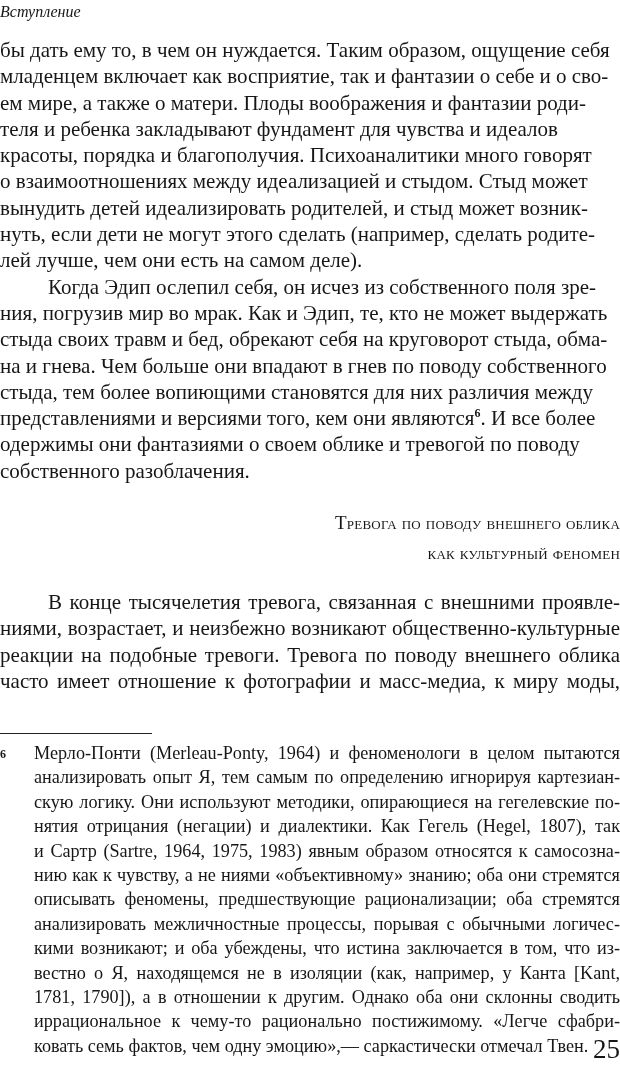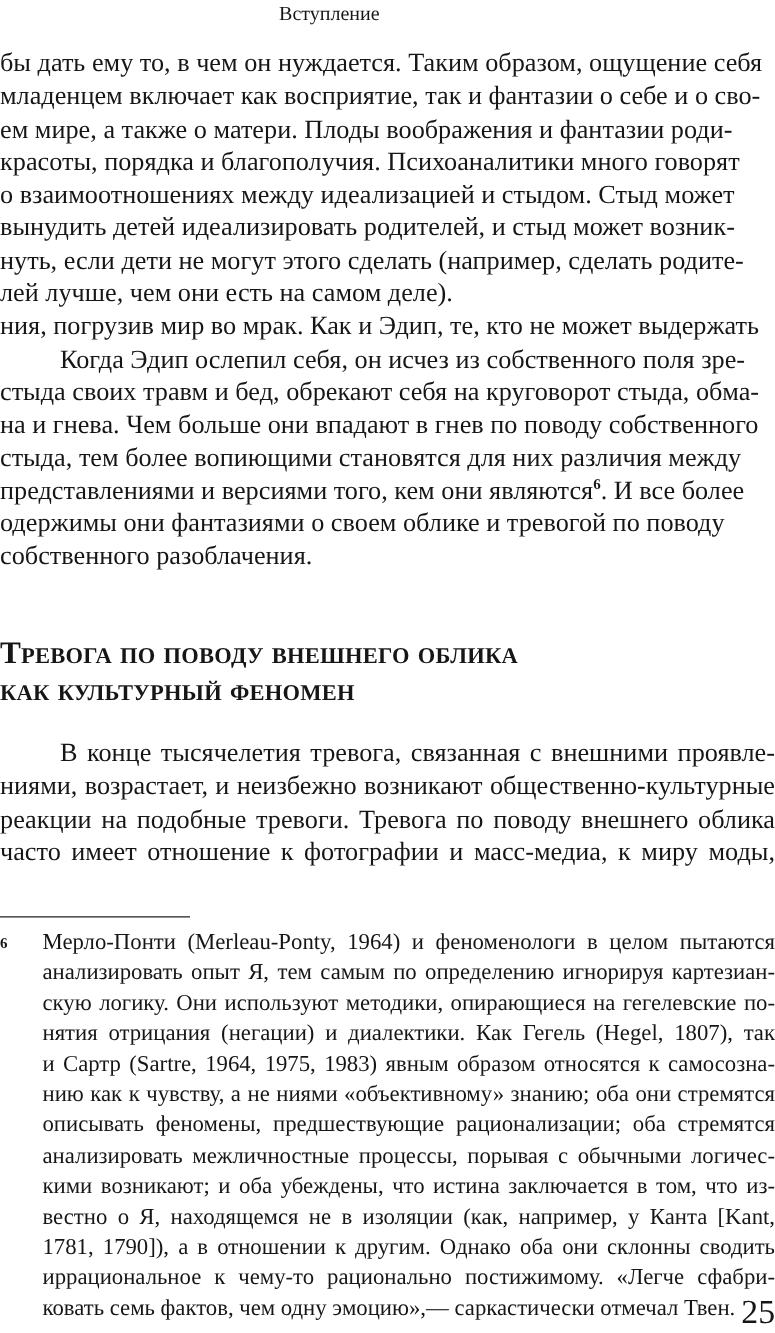--- a/index.html
+++ b/index.html
@@ -3,33 +3,33 @@
 <meta charset="utf-8">
 <style>
   html, body { margin: 0; padding: 0; background: #ffffff; }
   body {
     width: 620px; height: 1066px; position: relative; overflow: hidden;
     font-family: "Liberation Serif", "DejaVu Serif", serif;
     color: #161616;
   }
   .running-head {
     position: absolute; top: 3px; left: 0; width: 527px;
-    text-align: center; font-size: 16px;
+    font-style: italic; font-size: 16px;
   }
   .body-text {
     position: absolute; left: 0; width: 556px; top: 37px;
     font-size: 21px; line-height: 26.3px;
   }
   .line { display: block; white-space: nowrap; text-align: justify; text-align-last: justify; height: 26.3px; }
   .line.last { text-align-last: left; }
   .line.indent { padding-left: 48px; }
   sup.fn { font-size: 12px; vertical-align: 8px; line-height: 0; font-weight: bold; }
   .heading {
     position: absolute; left: 0; width: 620px; top: 508px;
-    text-align: left; font-weight: bold; font-size: 25px; line-height: 30px;
+    text-align: right; font-weight: normal; font-size: 19px; line-height: 30px;
     font-variant: small-caps; letter-spacing: 0.2px;
   }
   .body-text-2 {
     position: absolute; left: 0; width: 620px; top: 589px;
     font-size: 21px; line-height: 26.3px;
   }
   .fn-rule {
     position: absolute; left: 0; top: 733px; width: 152px; height: 1px; background: #222;
   }
   .footnote {
@@ -48,29 +48,30 @@
 </head>
 <body>
 
 <div class="running-head">Вступление</div>
 
 <div class="body-text">
   <div>
     <span class="line">бы дать ему то, в чем он нуждается. Таким образом, ощущение себя</span>
     <span class="line">младенцем включает как восприятие, так и фантазии о себе и о сво-</span>
     <span class="line">ем мире, а также о матери. Плоды воображения и фантазии роди-</span>
+    <span class="line">теля и ребенка закладывают фундамент для чувства и идеалов</span>
     <span class="line">красоты, порядка и благополучия. Психоаналитики много говорят</span>
     <span class="line">о взаимоотношениях между идеализацией и стыдом. Стыд может</span>
     <span class="line">вынудить детей идеализировать родителей, и стыд может возник-</span>
     <span class="line">нуть, если дети не могут этого сделать (например, сделать родите-</span>
     <span class="line last">лей лучше, чем они есть на самом деле).</span>
   </div>
   <div>
+    <span class="line indent">Когда Эдип ослепил себя, он исчез из собственного поля зре-</span>
     <span class="line">ния, погрузив мир во мрак. Как и Эдип, те, кто не может выдержать</span>
-    <span class="line indent">Когда Эдип ослепил себя, он исчез из собственного поля зре-</span>
     <span class="line">стыда своих травм и бед, обрекают себя на круговорот стыда, обма-</span>
     <span class="line">на и гнева. Чем больше они впадают в гнев по поводу собственного</span>
     <span class="line">стыда, тем более вопиющими становятся для них различия между</span>
     <span class="line"><span>представлениями и версиями того, кем они являются</span><sup class="fn">6</sup><span>. И все более</span></span>
     <span class="line">одержимы они фантазиями о своем облике и тревогой по поводу</span>
     <span class="line last">собственного разоблачения.</span>
   </div>
 </div>
 
 <div class="heading">

